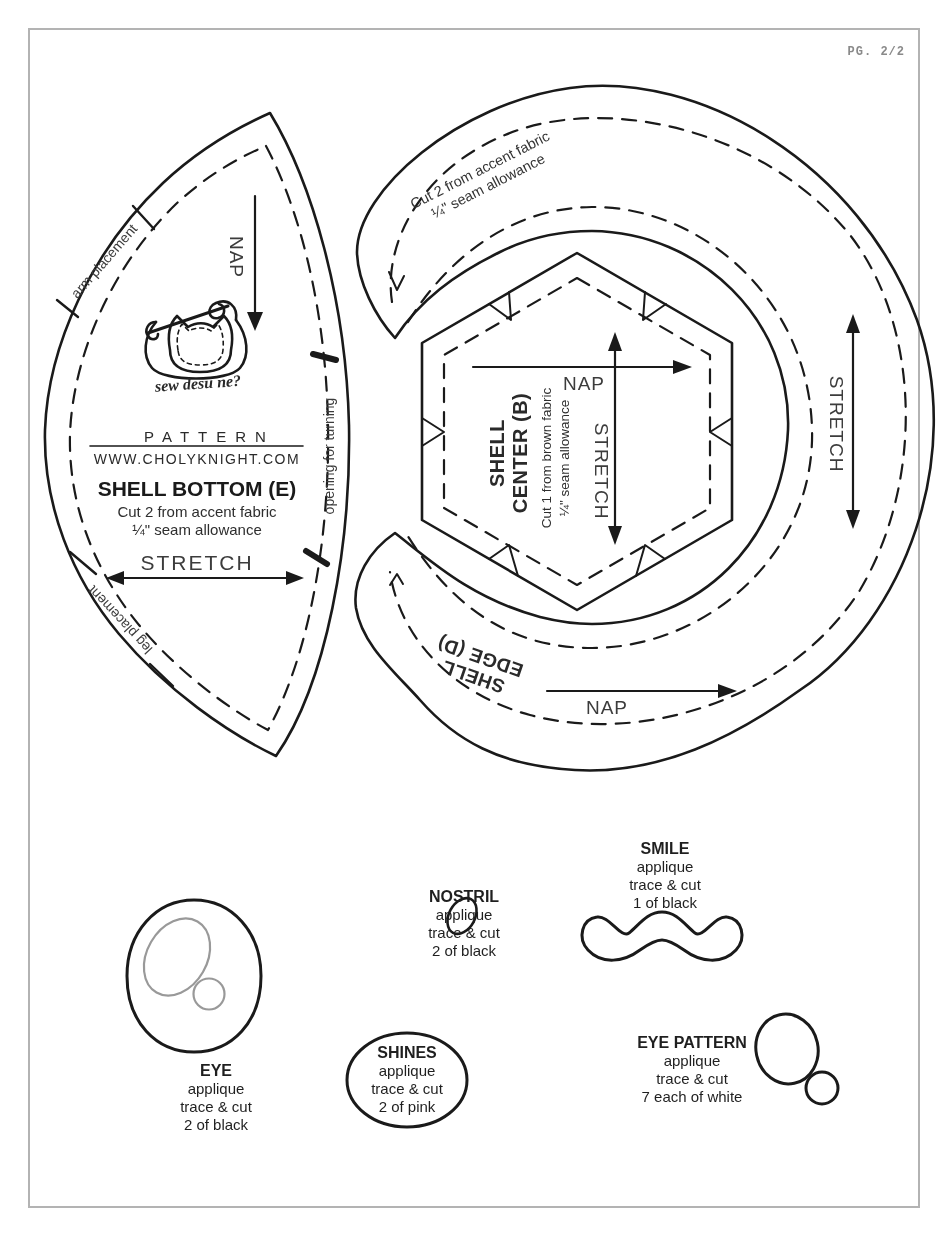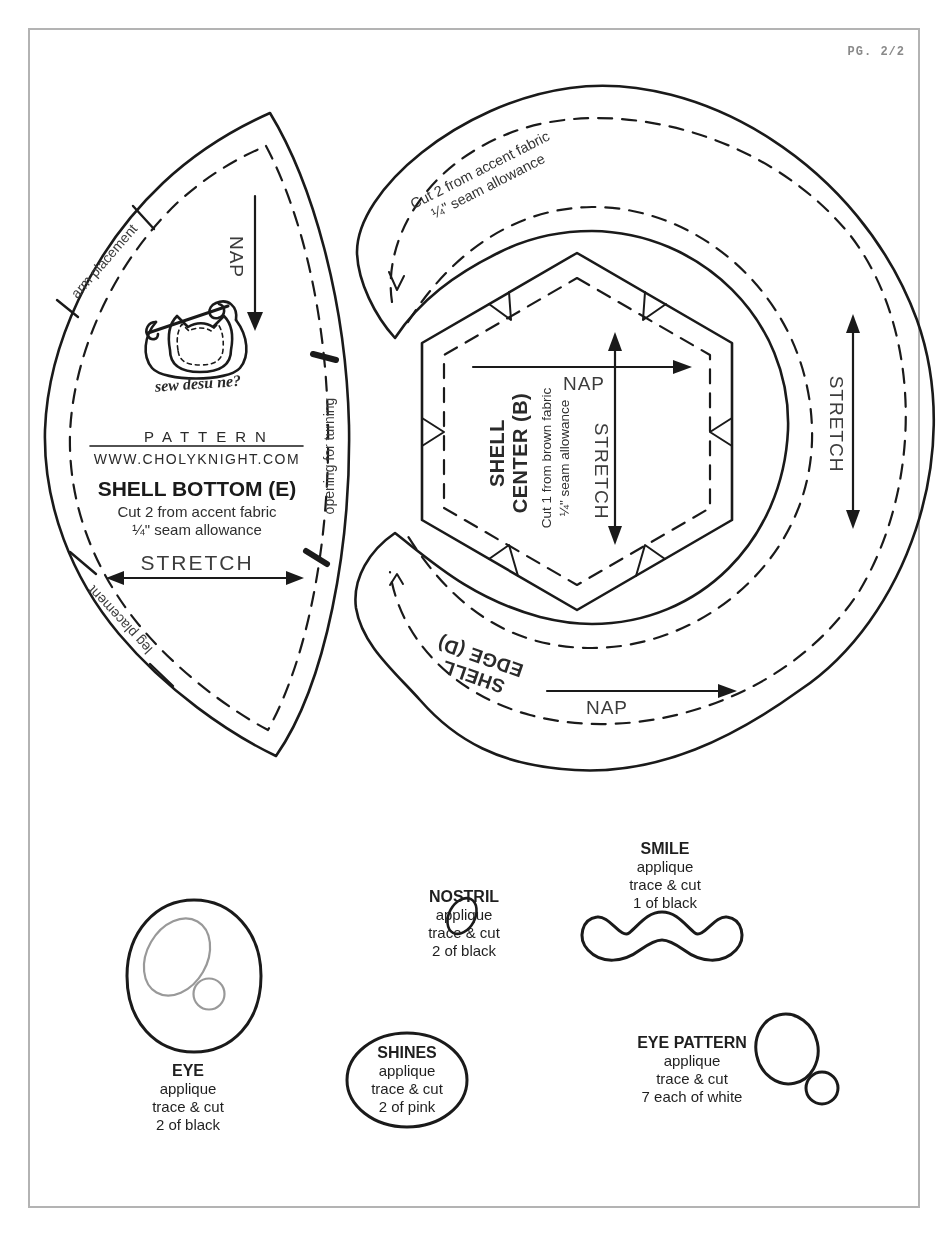--- a/index.html
+++ b/index.html
@@ -197,21 +197,21 @@
     <div>SHELL</div>
     <div>CENTER (B)</div>
   </div>
   <div class="lbl hexcut ctr" style="left:556px;top:458px;transform:translate(-50%,-50%) rotate(-90deg);">
     <div>Cut 1 from brown fabric</div>
     <div>¼" seam allowance</div>
   </div>
   <div class="lbl dir" style="left:584px;top:384px;transform:translate(-50%,-50%);">NAP</div>
   <div class="lbl dir" style="left:601px;top:471px;transform:translate(-50%,-50%) rotate(90deg);">STRETCH</div>
 
-  <div class="app-label" style="left:188px;top:1098px;transform:translate(-50%,-50%);">
+  <div class="app-label" style="left:216px;top:1098px;transform:translate(-50%,-50%);">
     <div class="t">EYE</div>
     <div class="i">applique</div>
     <div>trace &amp; cut</div>
     <div>2 of black</div>
   </div>
   <div class="app-label" style="left:416px;top:924px;transform:translate(-50%,-50%);margin-left:48px;">
     <div class="t">NOSTRIL</div>
     <div class="i">applique</div>
     <div>trace &amp; cut</div>
     <div>2 of black</div>

